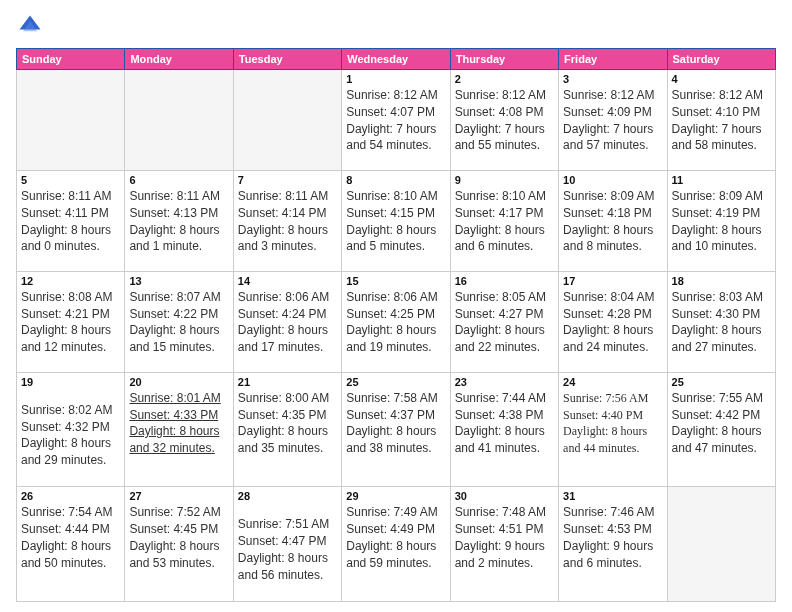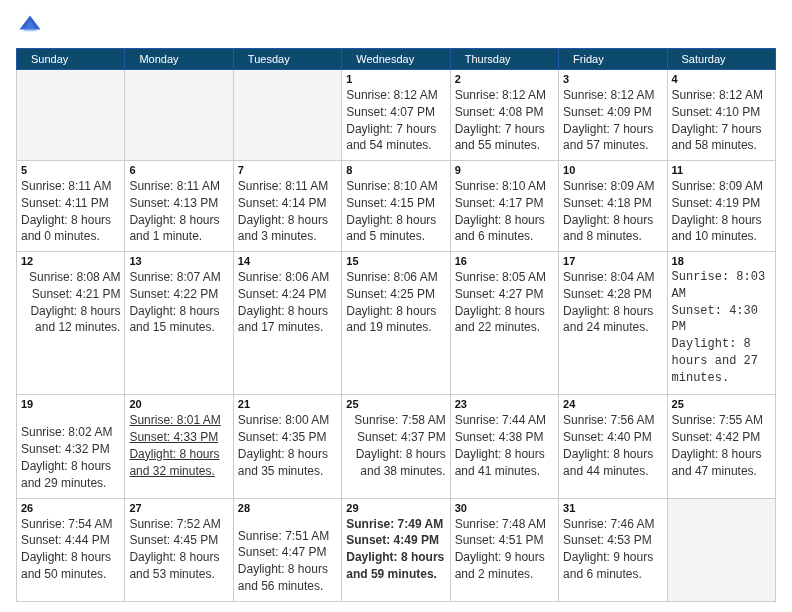--- a/index.html
+++ b/index.html
@@ -60,26 +60,26 @@
       font-size: 14px;
       color: #444;
     }
     .calendar-table {
       width: 100%;
       border-collapse: collapse;
       flex: 1;
       table-layout: fixed;
     }
     .calendar-table thead tr th {
-      background: #0c4a6e;
+      background: #ec4899;
       color: #fff;
       font-size: 11px;
-      font-weight: normal;
+      font-weight: bold;
       text-align: left;
-      padding: 4px 14px;
+      padding: 4px 5px;
       border: 1px solid #2255aa;
     }
     .calendar-table tbody tr td {
       border: 1px solid #ccc;
       vertical-align: top;
       padding: 3px 4px;
       font-size: 9.5px;
       color: #333;
       background: #fff;
       height: 82px;
@@ -202,21 +202,21 @@
           <td>
             <div class="day-number">11</div>
             <div class="day-info" style="white-space: pre-line;">Sunrise: 8:09 AM
 Sunset: 4:19 PM
 Daylight: 8 hours and 10 minutes.</div>
           </td>
         </tr>
         <tr>
           <td>
             <div class="day-number">12</div>
-            <div class="day-info" style="white-space: pre-line; text-align: right;">Sunrise: 8:08 AM
+            <div class="day-info" style="white-space: pre-line;">Sunrise: 8:08 AM
 Sunset: 4:21 PM
 Daylight: 8 hours and 12 minutes.</div>
           </td>
           <td>
             <div class="day-number">13</div>
             <div class="day-info" style="white-space: pre-line;">Sunrise: 8:07 AM
 Sunset: 4:22 PM
 Daylight: 8 hours and 15 minutes.</div>
           </td>
           <td>
@@ -238,21 +238,21 @@
 Daylight: 8 hours and 22 minutes.</div>
           </td>
           <td>
             <div class="day-number">17</div>
             <div class="day-info" style="white-space: pre-line;">Sunrise: 8:04 AM
 Sunset: 4:28 PM
 Daylight: 8 hours and 24 minutes.</div>
           </td>
           <td>
             <div class="day-number">18</div>
-            <div class="day-info" style="white-space: pre-line; font-family: Liberation Mono, monospace;">Sunrise: 8:03 AM
+            <div class="day-info" style="white-space: pre-line;">Sunrise: 8:03 AM
 Sunset: 4:30 PM
 Daylight: 8 hours and 27 minutes.</div>
           </td>
         </tr>
         <tr>
           <td>
             <div class="day-number">19</div>
             <div class="day-info" style="white-space: pre-line; margin-top: 14px;">Sunrise: 8:02 AM
 Sunset: 4:32 PM
 Daylight: 8 hours and 29 minutes.</div>
@@ -264,33 +264,33 @@
 Daylight: 8 hours and 32 minutes.</div>
           </td>
           <td>
             <div class="day-number">21</div>
             <div class="day-info" style="white-space: pre-line;">Sunrise: 8:00 AM
 Sunset: 4:35 PM
 Daylight: 8 hours and 35 minutes.</div>
           </td>
           <td>
             <div class="day-number">25</div>
-            <div class="day-info" style="white-space: pre-line; text-align: right;">Sunrise: 7:58 AM
+            <div class="day-info" style="white-space: pre-line;">Sunrise: 7:58 AM
 Sunset: 4:37 PM
 Daylight: 8 hours and 38 minutes.</div>
           </td>
           <td>
             <div class="day-number">23</div>
             <div class="day-info" style="white-space: pre-line;">Sunrise: 7:44 AM
 Sunset: 4:38 PM
 Daylight: 8 hours and 41 minutes.</div>
           </td>
           <td>
             <div class="day-number">24</div>
-            <div class="day-info" style="white-space: pre-line;">Sunrise: 7:56 AM
+            <div class="day-info" style="white-space: pre-line; font-family: Liberation Serif, serif;">Sunrise: 7:56 AM
 Sunset: 4:40 PM
 Daylight: 8 hours and 44 minutes.</div>
           </td>
           <td>
             <div class="day-number">25</div>
             <div class="day-info" style="white-space: pre-line;">Sunrise: 7:55 AM
 Sunset: 4:42 PM
 Daylight: 8 hours and 47 minutes.</div>
           </td>
         </tr>
@@ -308,21 +308,21 @@
 Daylight: 8 hours and 53 minutes.</div>
           </td>
           <td>
             <div class="day-number">28</div>
             <div class="day-info" style="white-space: pre-line; margin-top: 14px;">Sunrise: 7:51 AM
 Sunset: 4:47 PM
 Daylight: 8 hours and 56 minutes.</div>
           </td>
           <td>
             <div class="day-number">29</div>
-            <div class="day-info" style="white-space: pre-line; font-weight: bold;">Sunrise: 7:49 AM
+            <div class="day-info" style="white-space: pre-line;">Sunrise: 7:49 AM
 Sunset: 4:49 PM
 Daylight: 8 hours and 59 minutes.</div>
           </td>
           <td>
             <div class="day-number">30</div>
             <div class="day-info" style="white-space: pre-line;">Sunrise: 7:48 AM
 Sunset: 4:51 PM
 Daylight: 9 hours and 2 minutes.</div>
           </td>
           <td>

